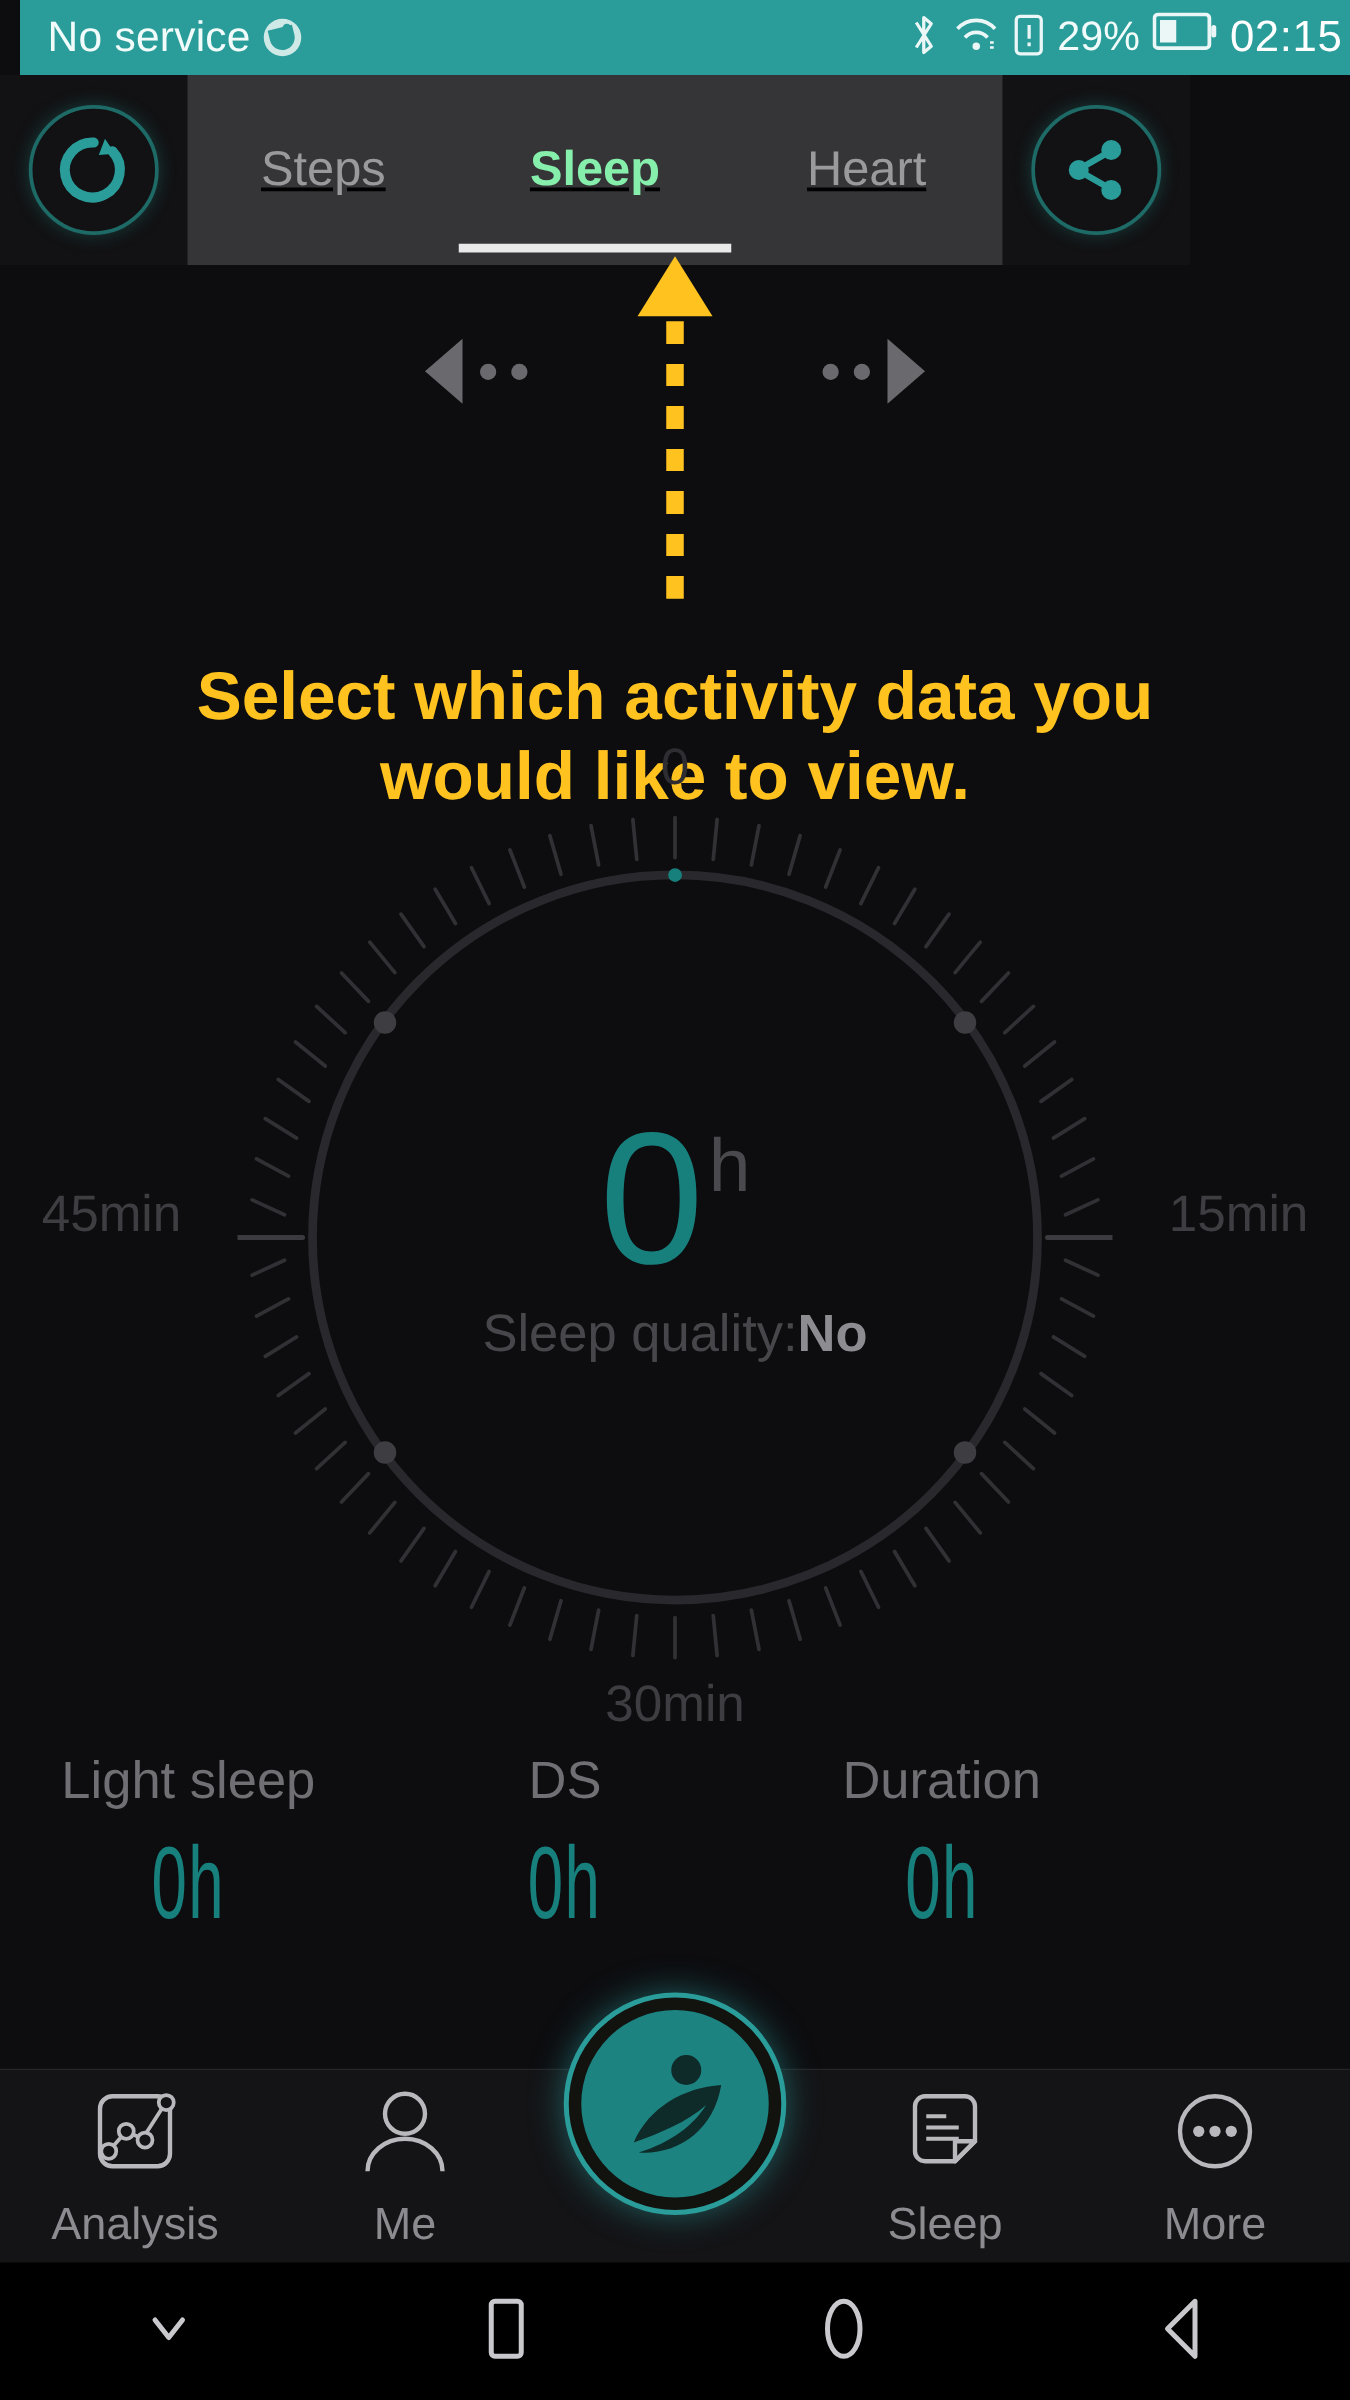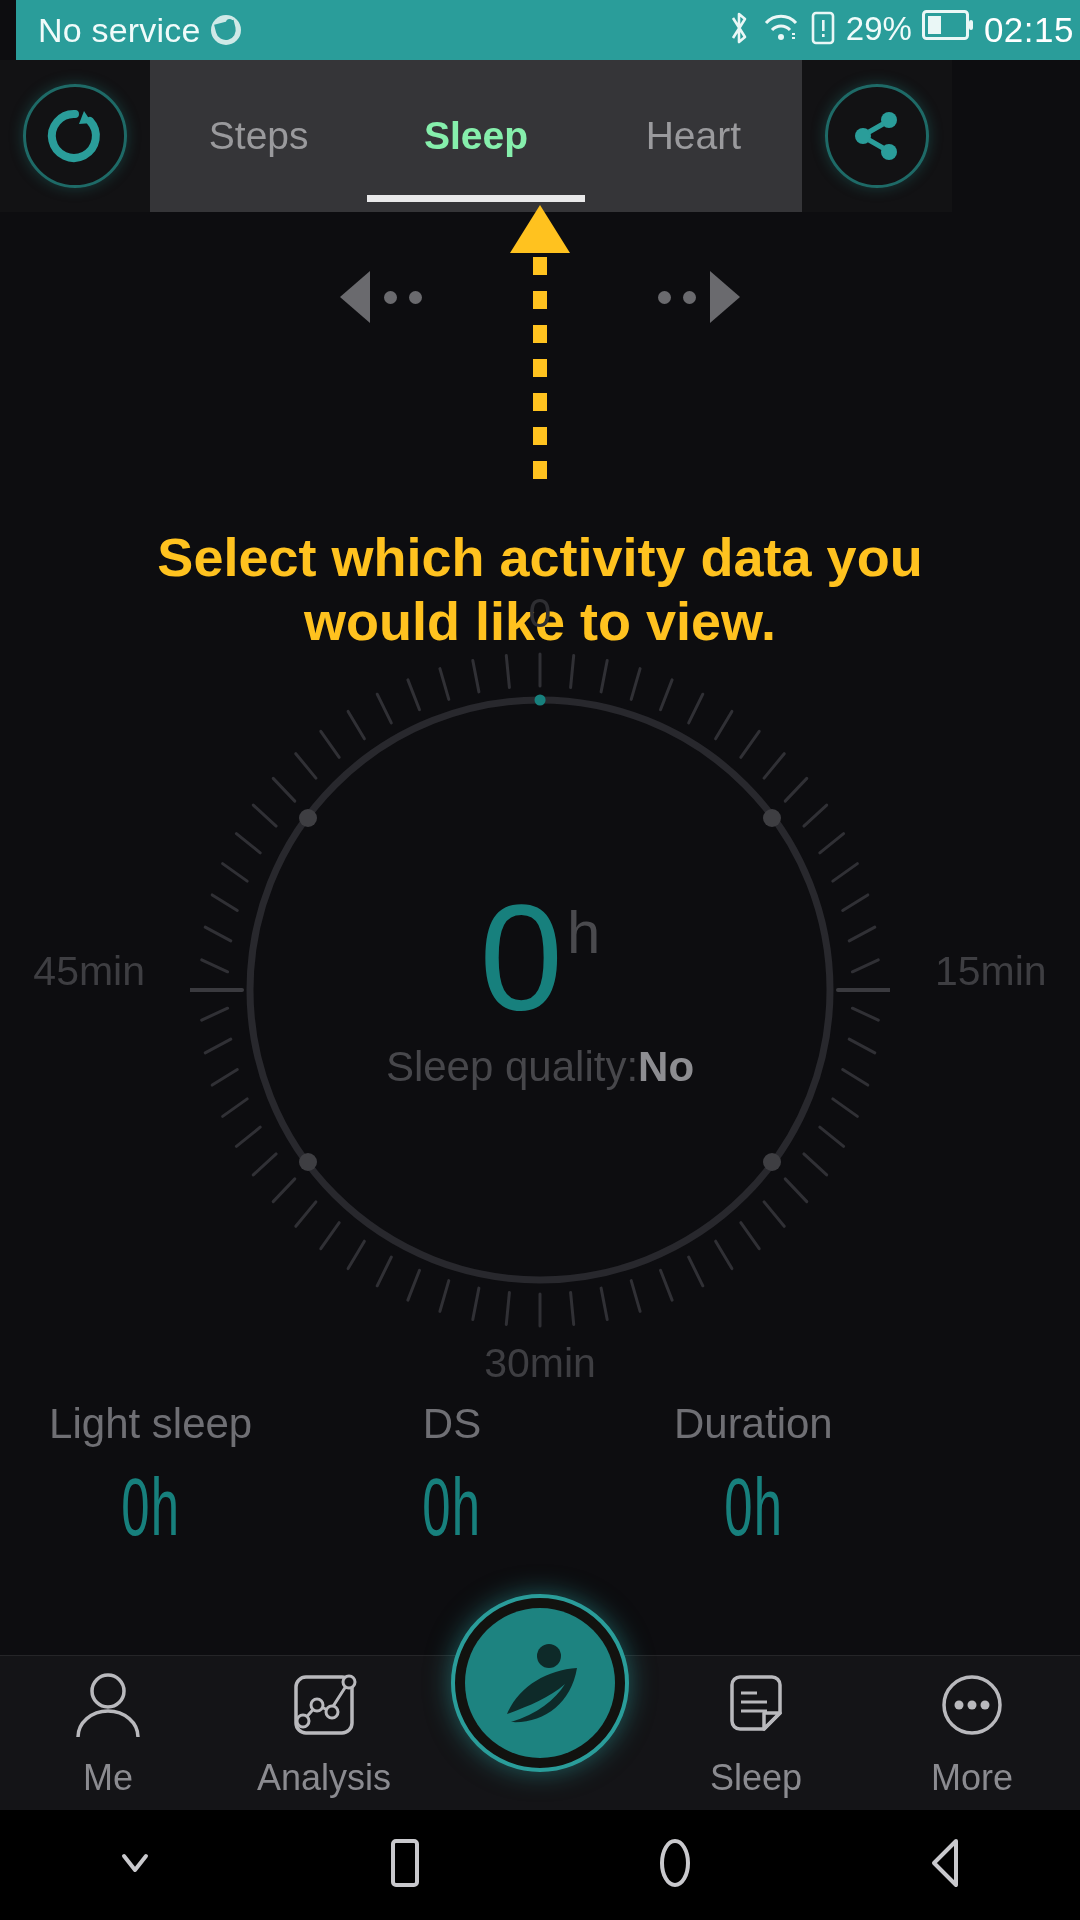--- a/index.html
+++ b/index.html
@@ -30,21 +30,21 @@
     border-radius:50%; background:#2a9d9a;
   }
   .sb-right{ margin-left:auto; display:flex; align-items:flex-start; gap:10px; }
   .sb-ico{ display:block; }
   .sb-batterytxt{ font-size:33px; color:#f0fbfa; }
   .sb-time{ font-size:35px; color:#ffffff; letter-spacing:.5px; }
 
   
   .tabbar{
     position:absolute; top:60px; left:0; width:952px; height:152px;
-    background:#121214; display:flex; align-items:stretch;
+    background:#121214; display:flex; align-items:stretch;text-decoration:underline;
   }
   .tb-side{
     width:150px; display:flex; align-items:center; justify-content:center;
   }
   .tb-tabs{
     flex:1; background:#353538; display:flex; align-items:center; position:relative;
   }
   .tb-tab{
     flex:1; text-align:center; font-size:39px; color:#9a9a9d; user-select:none;
   }
@@ -370,39 +370,39 @@
     <div class="stat">
       <div class="lbl">Duration</div>
       <div class="val">0h</div>
     </div>
   </div>
 
   <div class="bottomnav">
     <div class="bn-item">
       <span>
         <svg width="76" height="76" viewBox="0 0 76 76">
-          <circle cx="38" cy="24" r="16" fill="none" stroke="#b9b9bd" stroke-width="3.5"></circle>
-          <path d="M8 70 A30 26 0 0 1 68 70" fill="none" stroke="#b9b9bd" stroke-width="3.5"></path>
-        </svg>
-      </span>
-      <span class="bn-label">Me</span>
-    </div>
-    <div class="bn-item">
-      <span>
-        <svg width="76" height="76" viewBox="0 0 76 76">
           <rect x="10" y="10" width="56" height="56" rx="10" fill="none" stroke="#b9b9bd" stroke-width="3.5"></rect>
           <path d="M17 54 L31 38 L44 44 L62 16" fill="none" stroke="#b9b9bd" stroke-width="3"></path>
           <circle cx="17" cy="54" r="6" fill="#141417" stroke="#b9b9bd" stroke-width="3"></circle>
           <circle cx="31" cy="38" r="6" fill="#141417" stroke="#b9b9bd" stroke-width="3"></circle>
           <circle cx="46" cy="45" r="6" fill="#141417" stroke="#b9b9bd" stroke-width="3"></circle>
           <circle cx="63" cy="15" r="6" fill="#141417" stroke="#b9b9bd" stroke-width="3"></circle>
         </svg>
       </span>
       <span class="bn-label">Analysis</span>
     </div>
+    <div class="bn-item">
+      <span>
+        <svg width="76" height="76" viewBox="0 0 76 76">
+          <circle cx="38" cy="24" r="16" fill="none" stroke="#b9b9bd" stroke-width="3.5"></circle>
+          <path d="M8 70 A30 26 0 0 1 68 70" fill="none" stroke="#b9b9bd" stroke-width="3.5"></path>
+        </svg>
+      </span>
+      <span class="bn-label">Me</span>
+    </div>
     <div class="bn-item spacer"></div>
     <div class="bn-item">
       <span>
         <svg width="76" height="76" viewBox="0 0 76 76">
           <path d="M14 18 a8 8 0 0 1 8-8 h32 a8 8 0 0 1 8 8 v28 l-16 16 h-24 a8 8 0 0 1 -8 -8 z" fill="none" stroke="#b9b9bd" stroke-width="3.5"></path>
           <path d="M62 46 l-16 16 v-16 z" fill="none" stroke="#b9b9bd" stroke-width="3.5" stroke-linejoin="round"></path>
           <path d="M23 26 h16 M23 35 h26 M23 44 h26" stroke="#b9b9bd" stroke-width="3.2"></path>
         </svg>
       </span>
       <span class="bn-label">Sleep</span>

